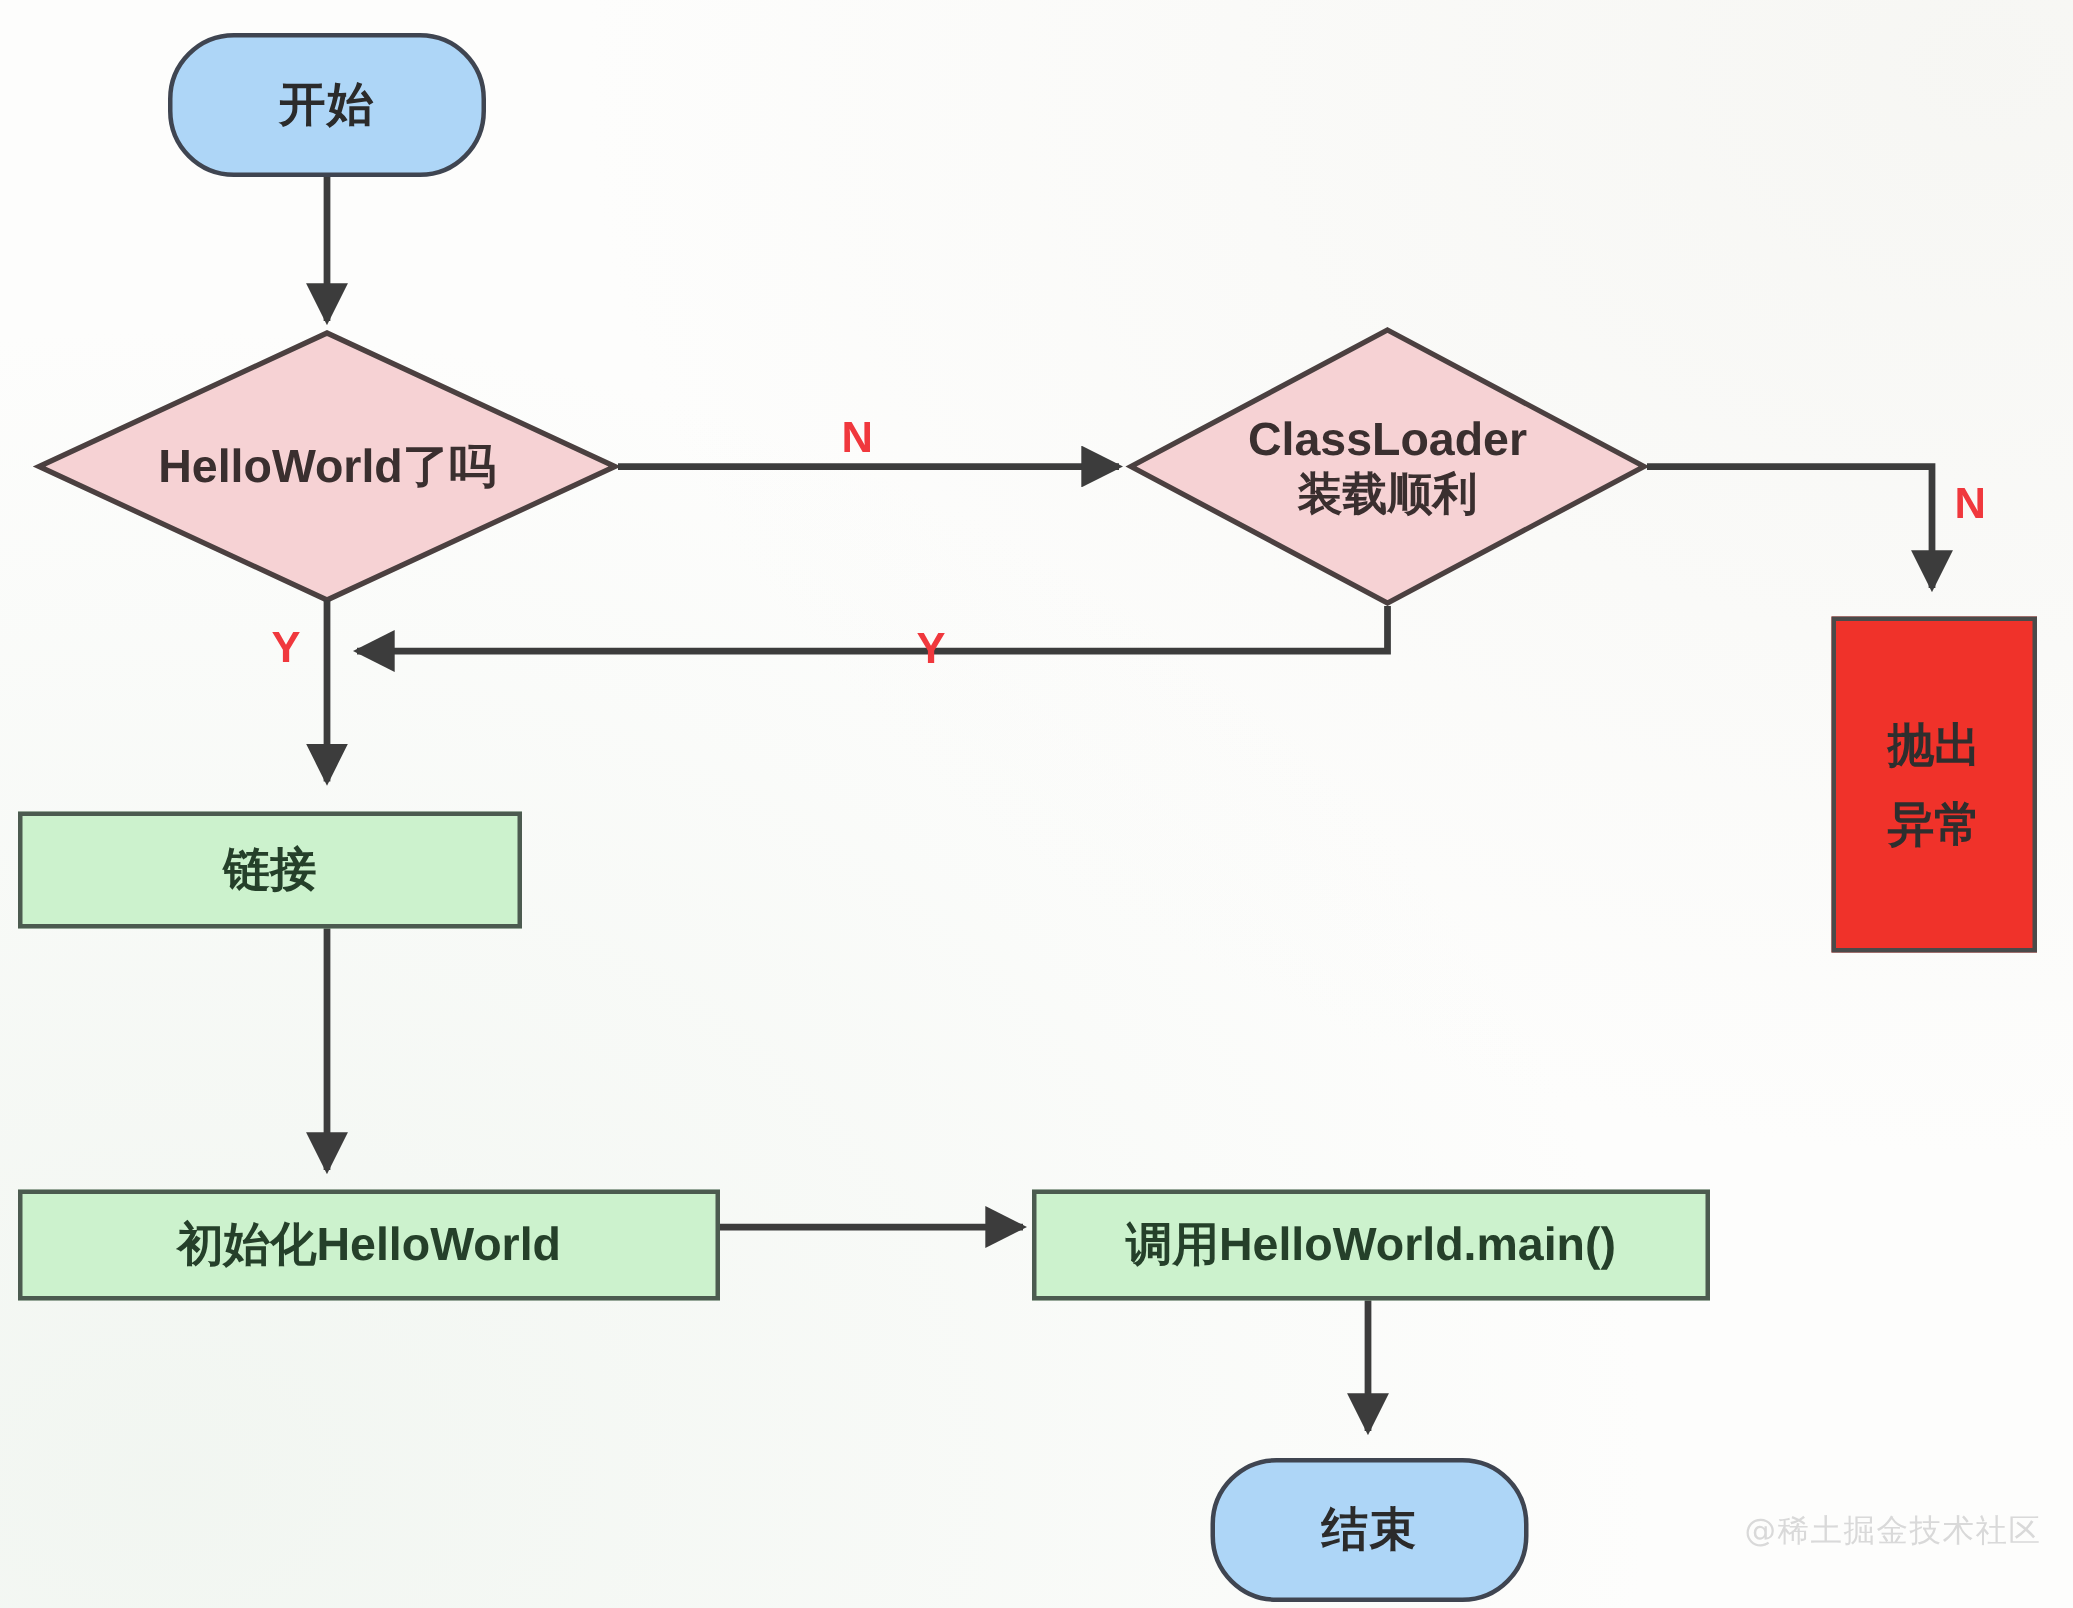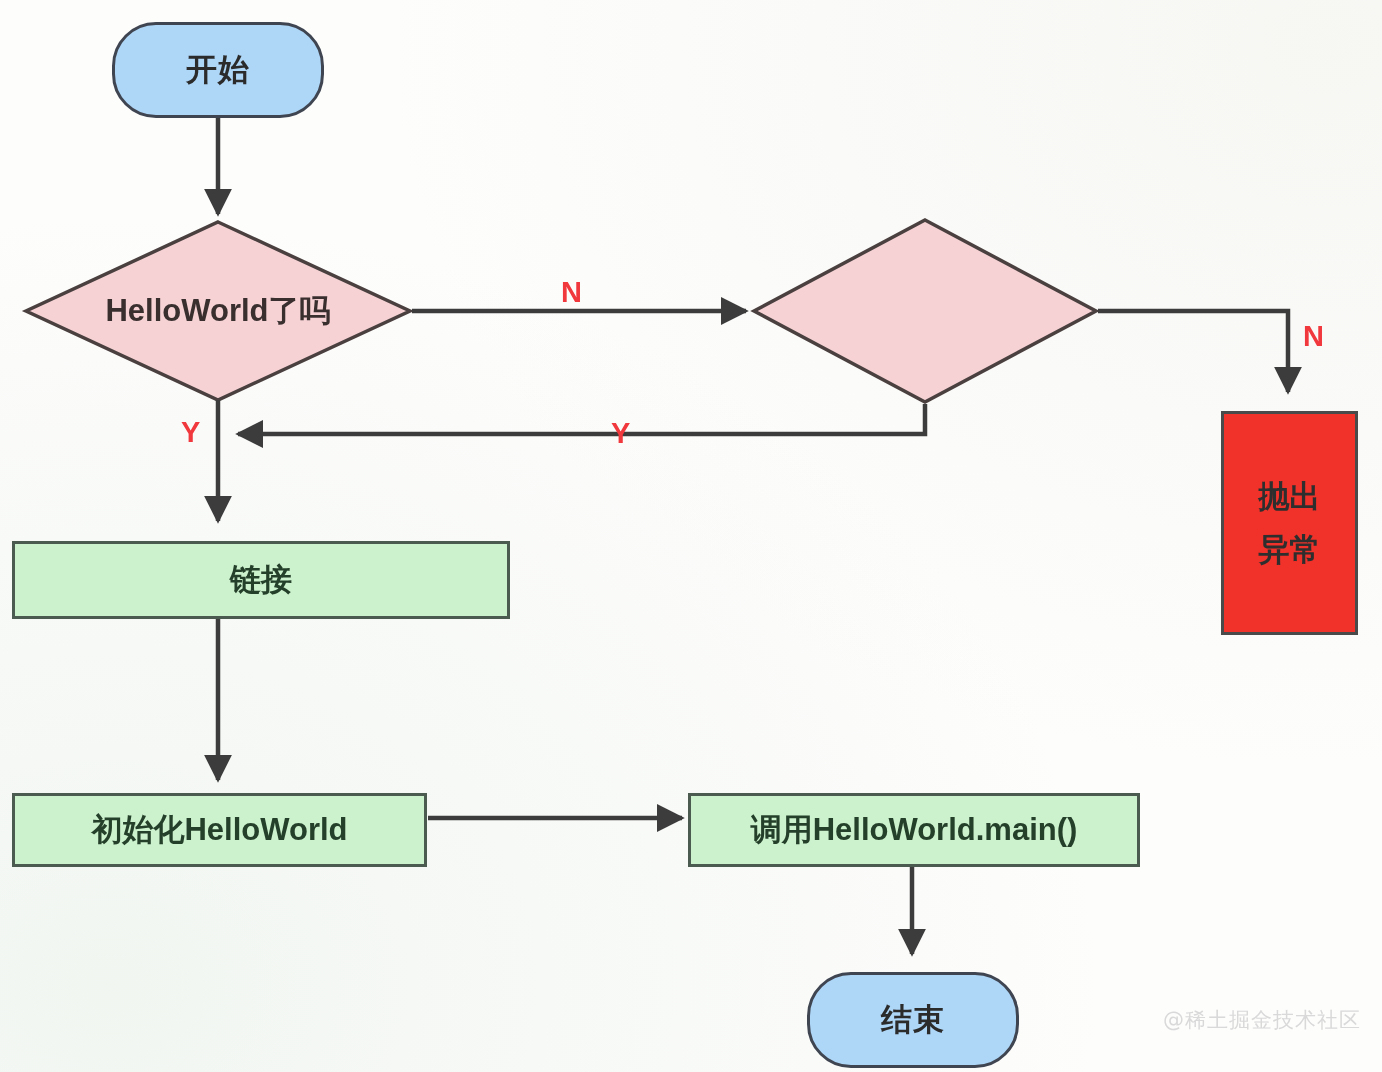--- a/index.html
+++ b/index.html
@@ -143,31 +143,37 @@
   <div class="node node-terminal" style="left:112px; top:10px; width:212px; height:96px;">
     <span>开始</span>
   </div>
 
   <div class="node-decision" style="left:26px; top:222px; width:384px; height:178px;">
     <div class="decision-label">
       <div class="line-en">HelloWorld了吗</div>
     </div>
   </div>
 
+  <div class="node-decision" style="left:754px; top:220px; width:342px; height:182px;">
+    <div class="decision-label">
+      <div class="line-en">ClassLoader</div>
+      <div>装载顺利</div>
+    </div>
+  </div>
 
   <div class="node node-error" style="left:1221px; top:399px; width:137px; height:224px;">
     <span>抛出</span>
     <span>异常</span>
   </div>
 
-  <div class="node node-process" style="left:12px; top:529px; width:498px; height:78px;">
+  <div class="node node-process" style="left:12px; top:529px; width:336px; height:78px;">
     <span>链接</span>
   </div>
 
-  <div class="node node-process" style="left:12px; top:781px; width:415px; height:74px;">
+  <div class="node node-process" style="left:12px; top:781px; width:468px; height:74px;">
     <span>初始化HelloWorld</span>
   </div>
 
   <div class="node node-process" style="left:688px; top:781px; width:452px; height:74px;">
     <span>调用HelloWorld.main()</span>
   </div>
 
   <div class="node node-terminal" style="left:807px; top:960px; width:212px; height:96px;">
     <span>结束</span>
   </div>

